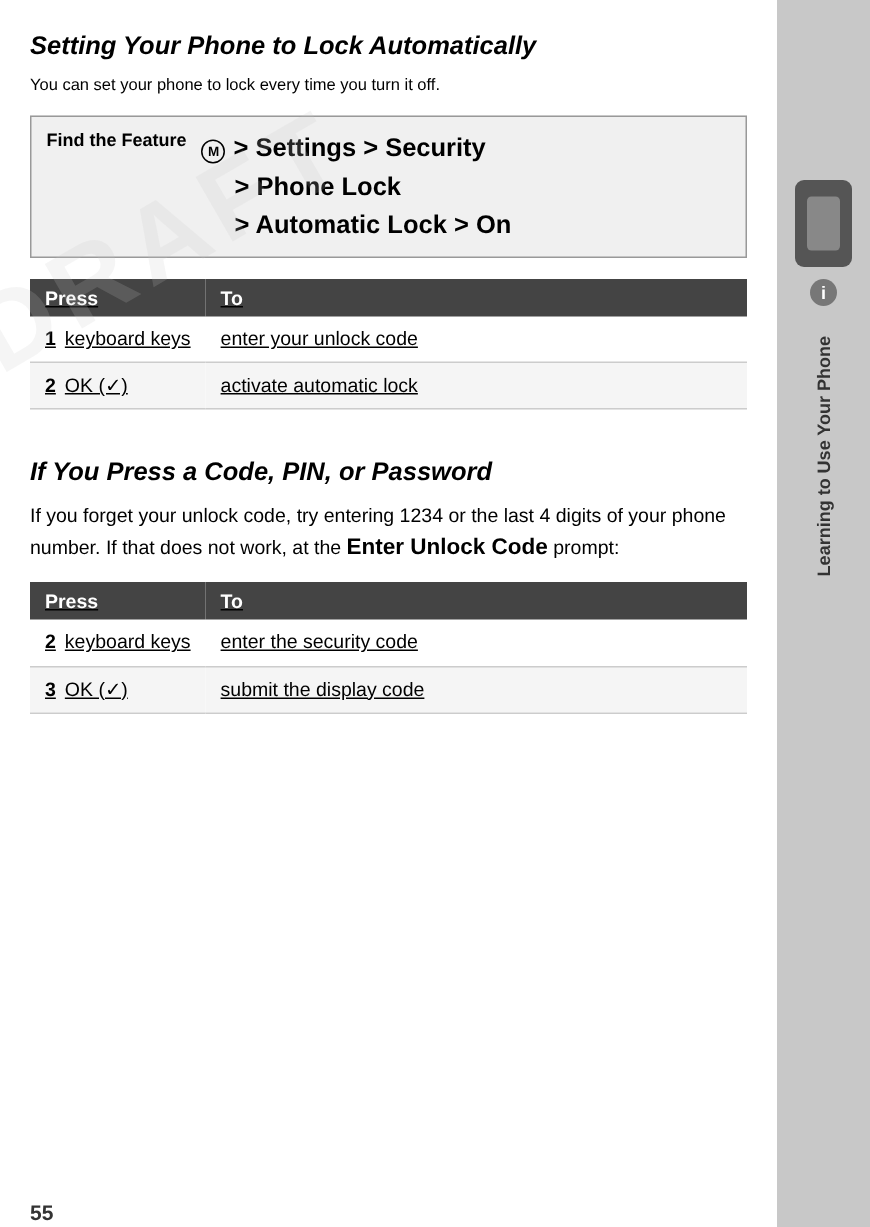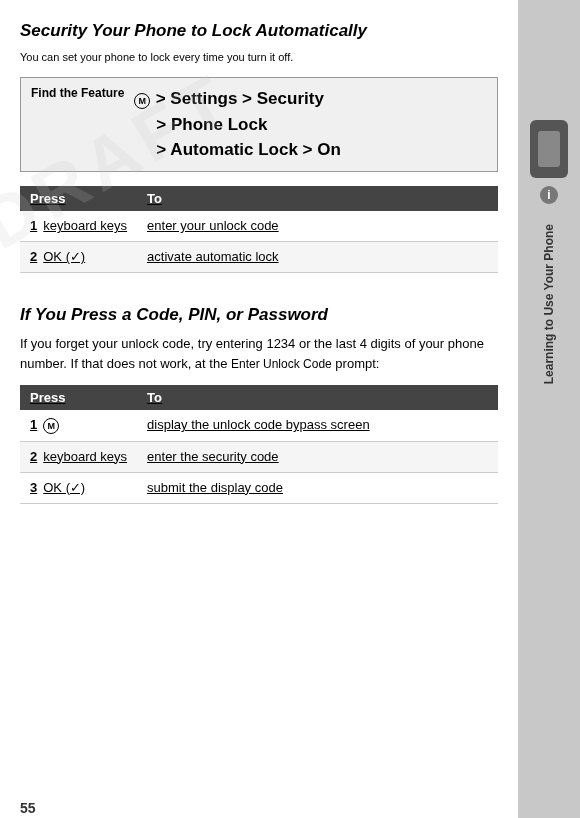--- a/index.html
+++ b/index.html
@@ -210,22 +210,22 @@
     }
 
     .section-body {
       font-size: 13px;
       color: #000;
       margin-bottom: 12px;
       line-height: 1.5;
     }
 
     .section-body .code-term {
-      font-weight: normal;
-      font-size: 12px;
+      font-weight: bold;
+      font-size: 15px;
     }
 
     .section-footer {
       font-size: 13px;
       color: #000;
       line-height: 1.4;
       margin-top: 12px;
     }
 
     
@@ -262,21 +262,21 @@
 <body>
 
 <div class="page-wrapper">
 
   <div class="main-content">
 
     <div class="draft-watermark">
       <span class="draft-watermark-text">DRAFT</span>
     </div>
 
-    <h2 class="section-heading">Security Your Phone to Lock Automatically</h2>
+    <h2 class="section-heading">Setting Your Phone to Lock Automatically</h2>
 
     <p class="section-intro">You can set your phone to lock every time you turn it off.</p>
 
     <div class="find-feature-box">
       <div class="find-feature-row">
         <span class="find-feature-label">Find the Feature</span>
         <div class="find-feature-path">
           <span class="menu-icon">M</span>
           <span class="menu-item">&gt; Settings &gt; Security</span><br>
           <span style="margin-left:22px;" class="menu-item">&gt; Phone Lock</span><br>
@@ -311,24 +311,20 @@
     </p>
 
     <table class="press-table">
       <thead>
         <tr>
           <th>Press</th>
           <th>To</th>
         </tr>
       </thead>
       <tbody id="section2-tbody">
-      <tr>
-            <td><span class="row-number">1</span><span class="menu-icon">M</span></td>
-            <td>display the unlock code bypass screen</td>
-          </tr>
           <tr>
             <td><span class="row-number">2</span><span>keyboard keys</span></td>
             <td>enter the security code</td>
           </tr>
           <tr>
             <td><span class="row-number">3</span><span>OK (✓)</span></td>
             <td>submit the display code</td>
           </tr>
         </tbody>
     </table>

